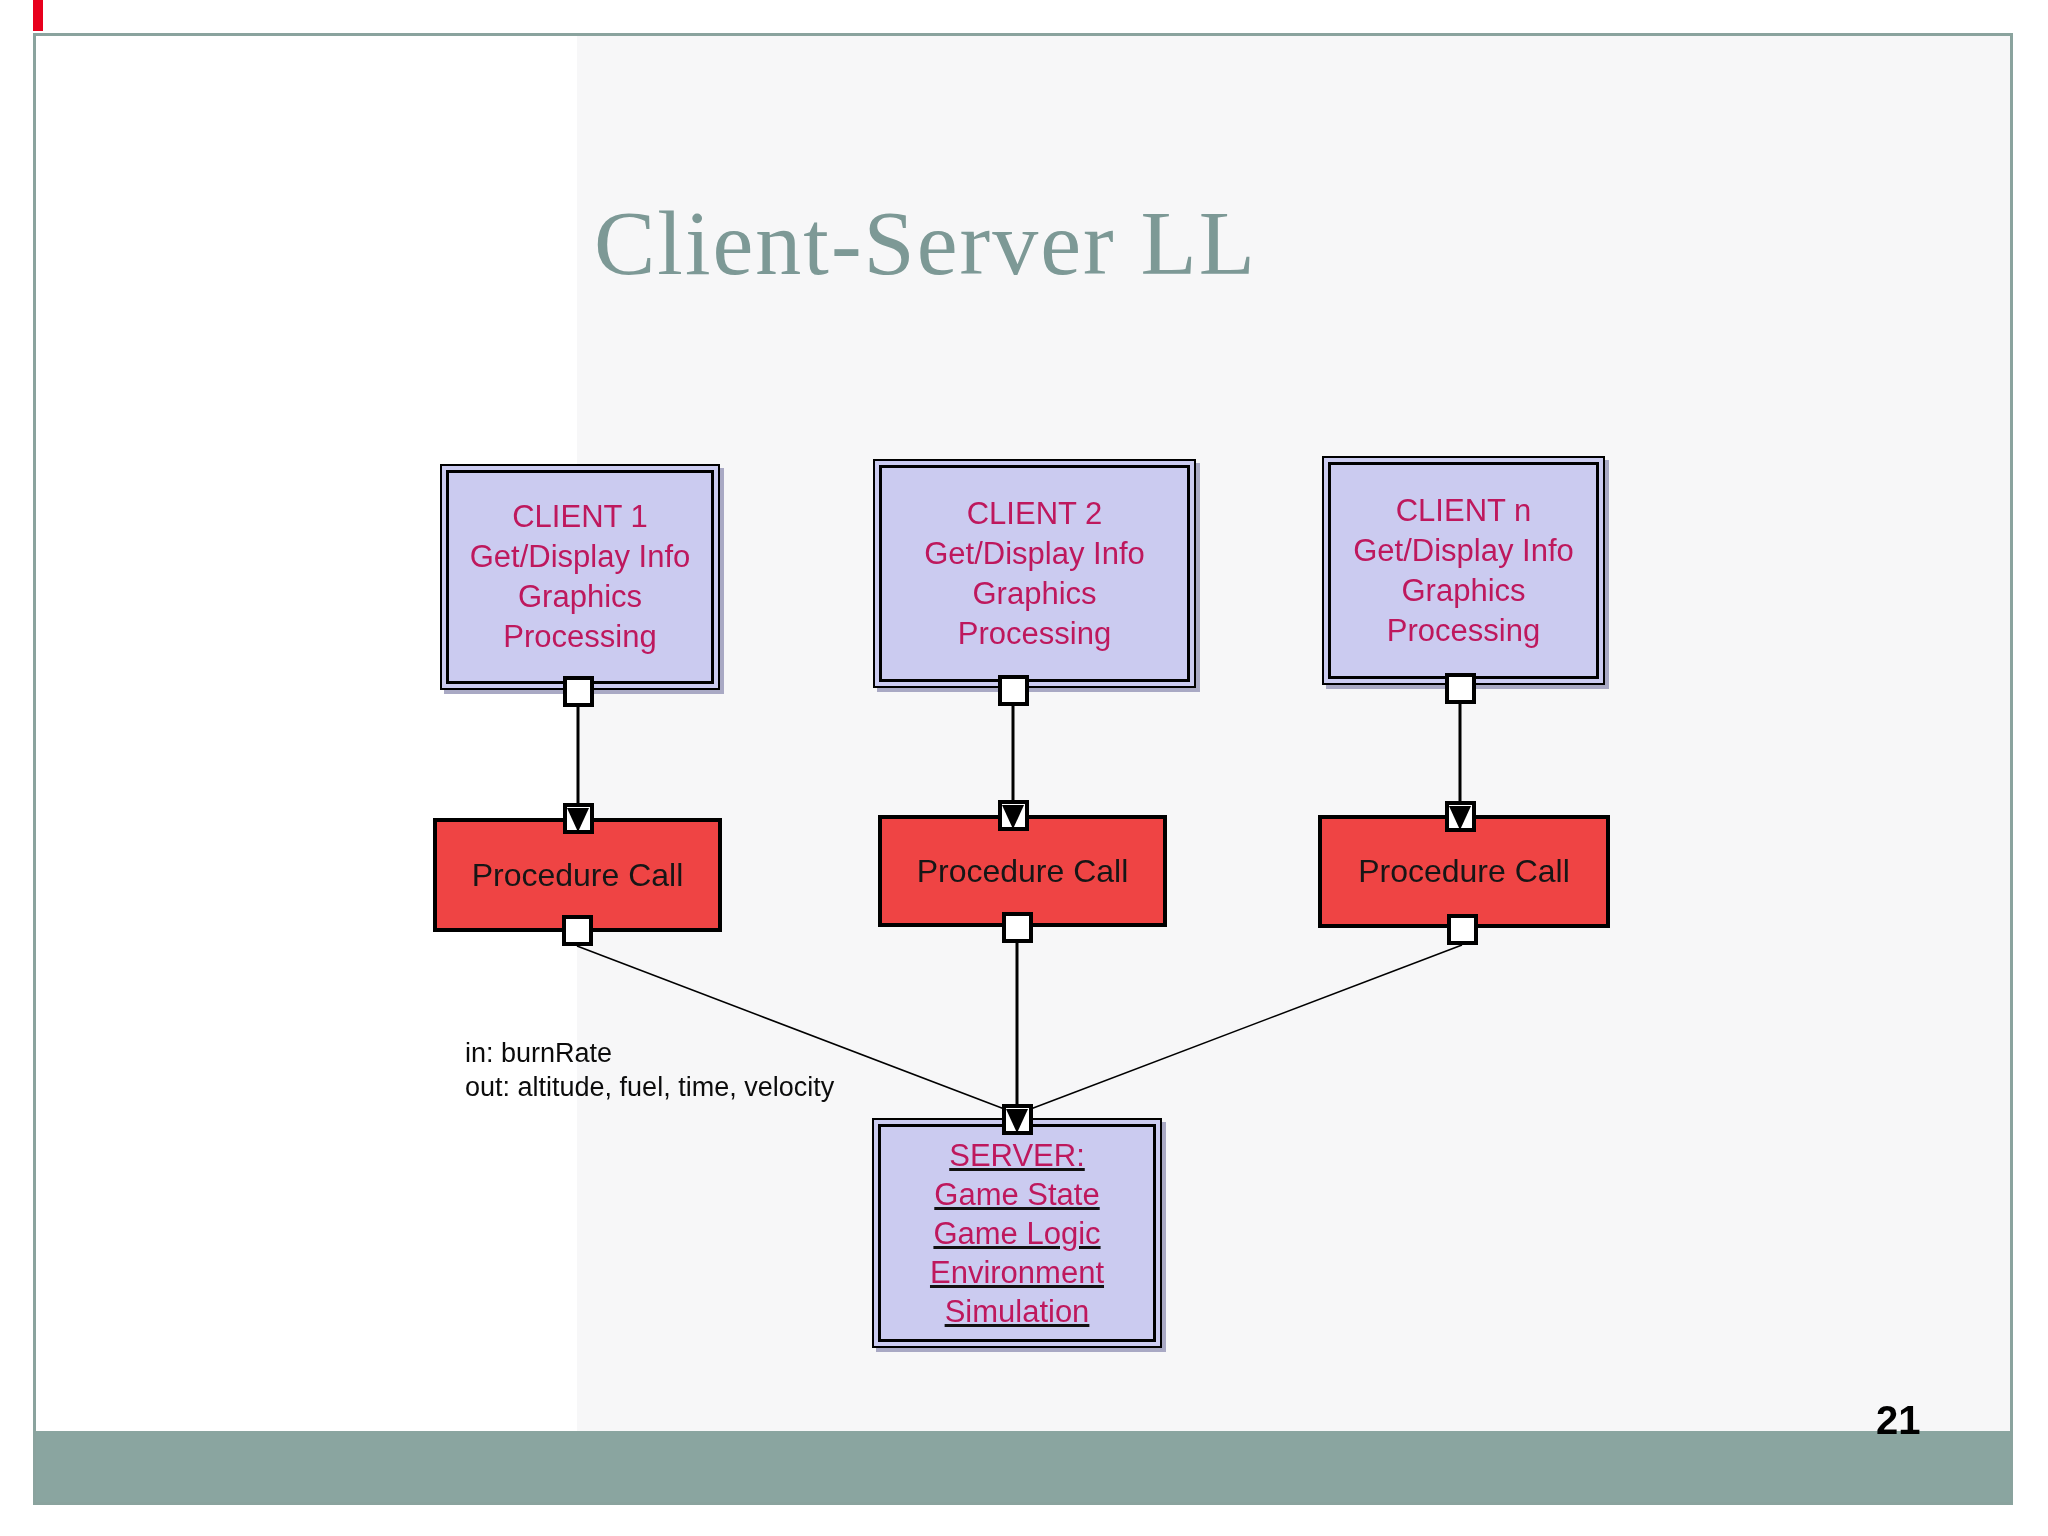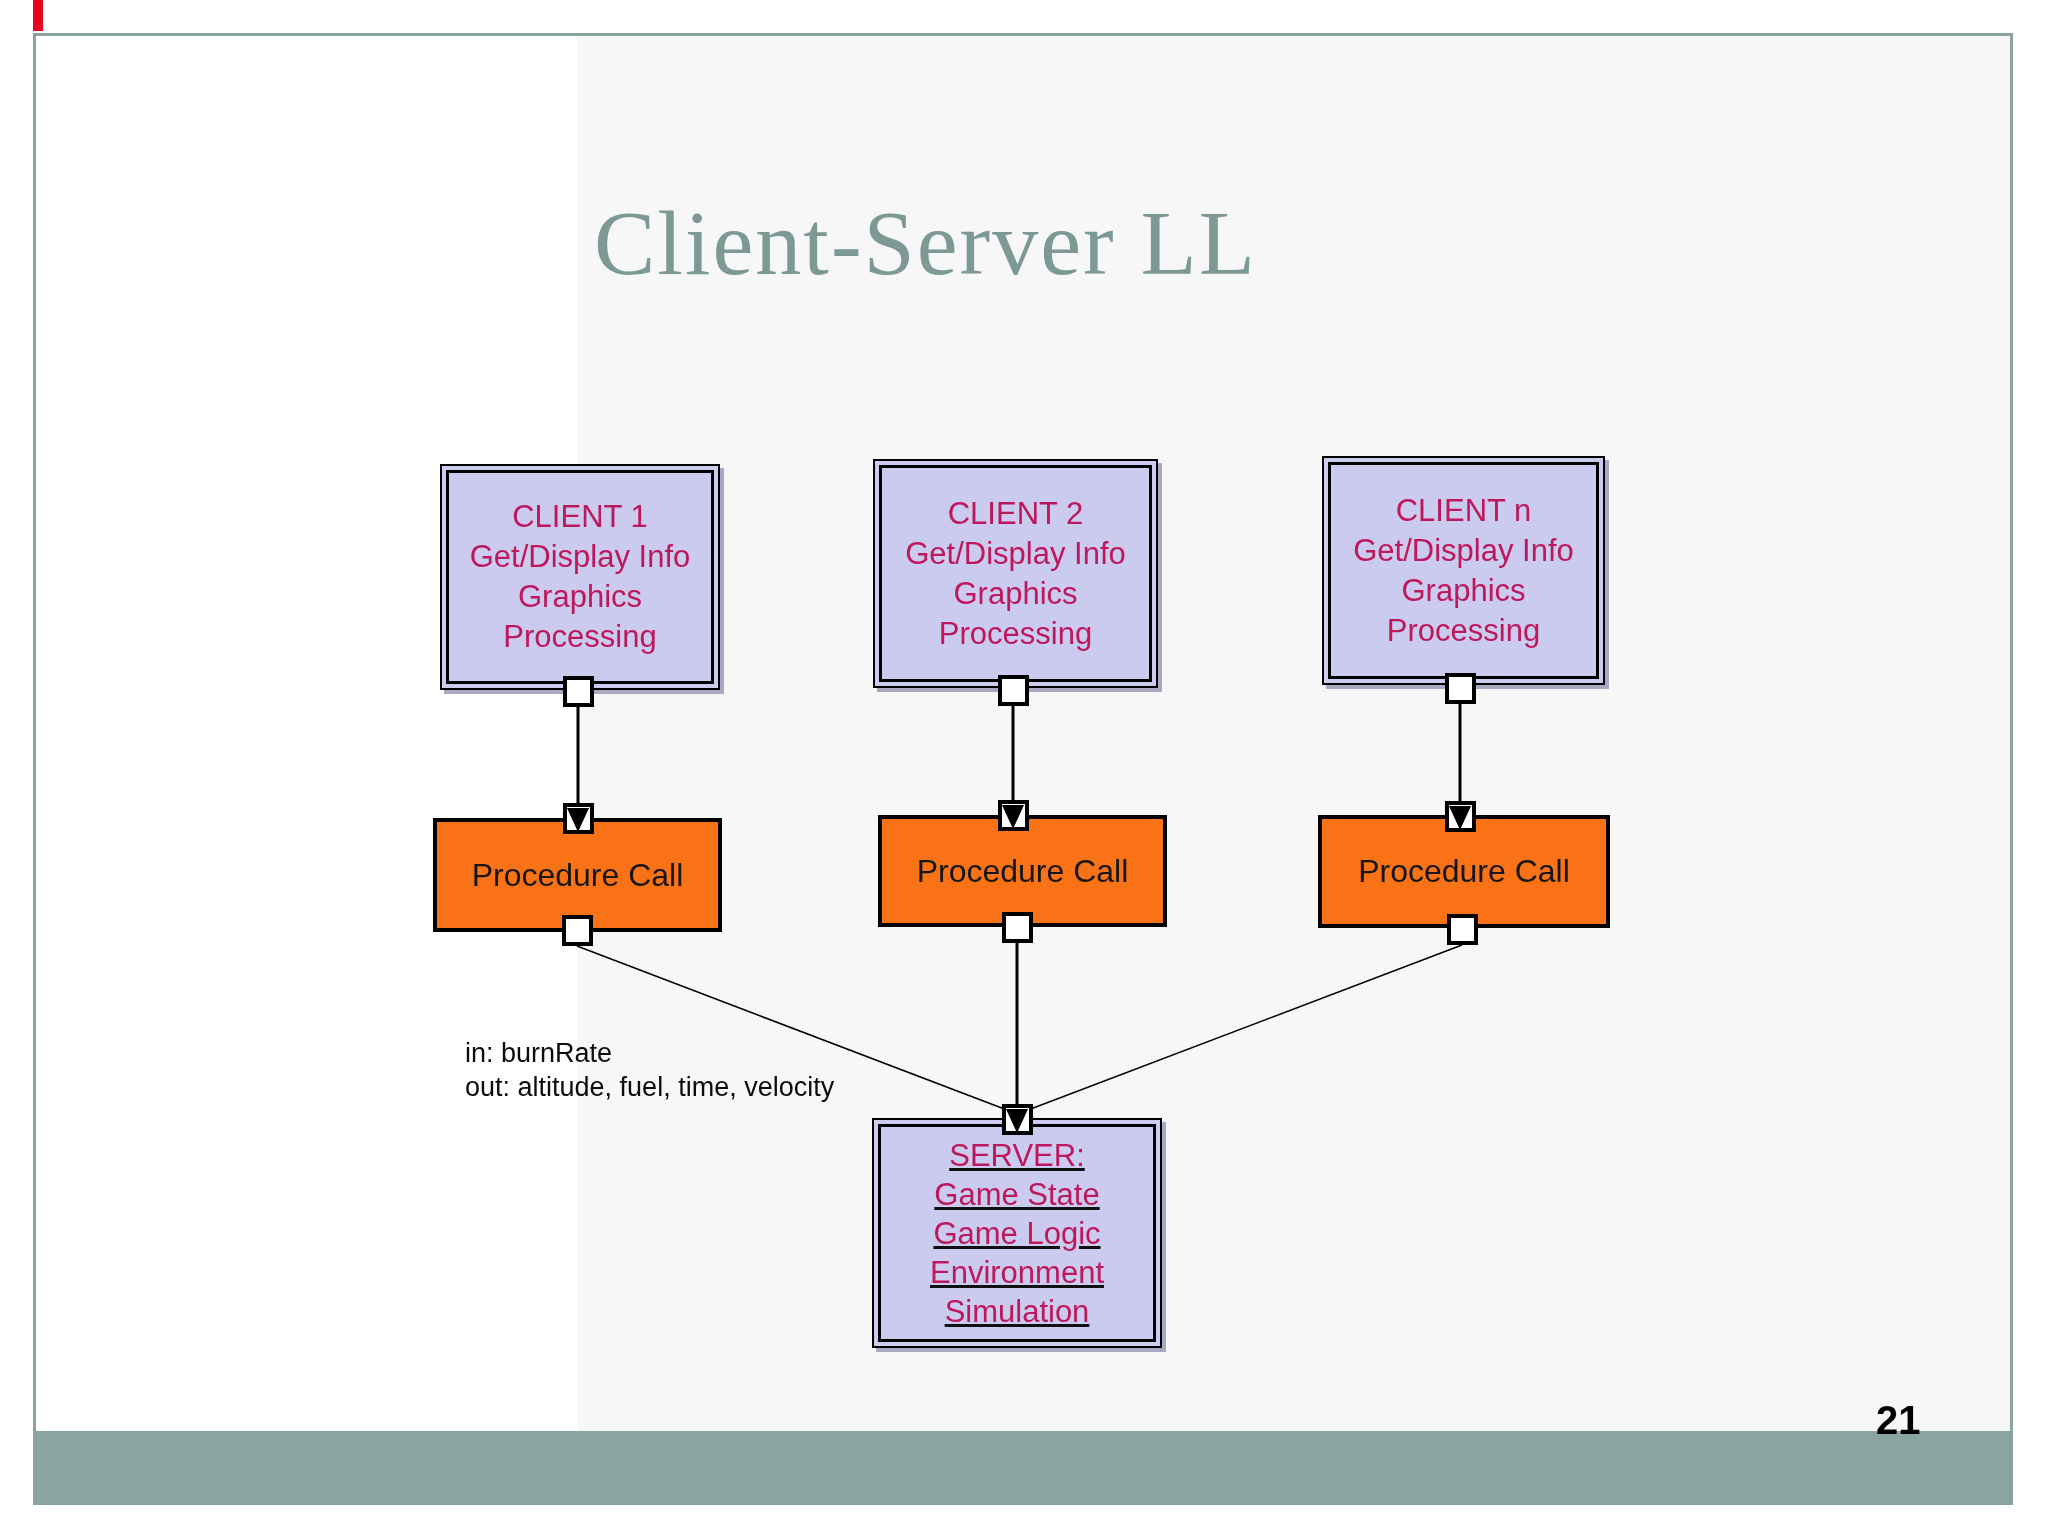--- a/index.html
+++ b/index.html
@@ -28,28 +28,28 @@
   .dbox{
     position:absolute;background:#cbcbf0;border:2px solid #000;padding:4px;
     box-sizing:border-box;box-shadow:4px 4px 0 #a9a9c4;z-index:3;
   }
   .dbox .inner{
     width:100%;height:100%;border:3px solid #000;box-sizing:border-box;background:#cbcbf0;
     display:flex;flex-direction:column;align-items:center;justify-content:center;
     text-align:center;font-size:31px;line-height:40px;color:#be185d;
   }
   .client-1{left:440px;top:464px;width:280px;height:226px;}
-  .client-2{left:873px;top:459px;width:285px;height:229px;}
+  .client-2{left:873px;top:459px;width:323px;height:229px;}
   .client-n{left:1322px;top:456px;width:283px;height:229px;}
   .server  {left:872px;top:1118px;width:290px;height:230px;text-decoration:underline;}
   .server .inner{line-height:39px;font-size:31px;}
 
   
   .pcbox{
-    position:absolute;background:#f97316;border:4px solid #000;box-sizing:border-box;z-index:3;
+    position:absolute;background:#ef4444;border:4px solid #000;box-sizing:border-box;z-index:3;
     display:flex;align-items:center;justify-content:center;font-size:32px;color:#161616;
   }
   .pc-1{left:433px;top:818px;width:289px;height:114px;}
   .pc-2{left:878px;top:815px;width:289px;height:112px;}
   .pc-3{left:1318px;top:815px;width:292px;height:113px;}
 
   
   .port{
     position:absolute;width:31px;height:31px;background:#ffffff;border:4px solid #000;
     box-sizing:border-box;z-index:6;

